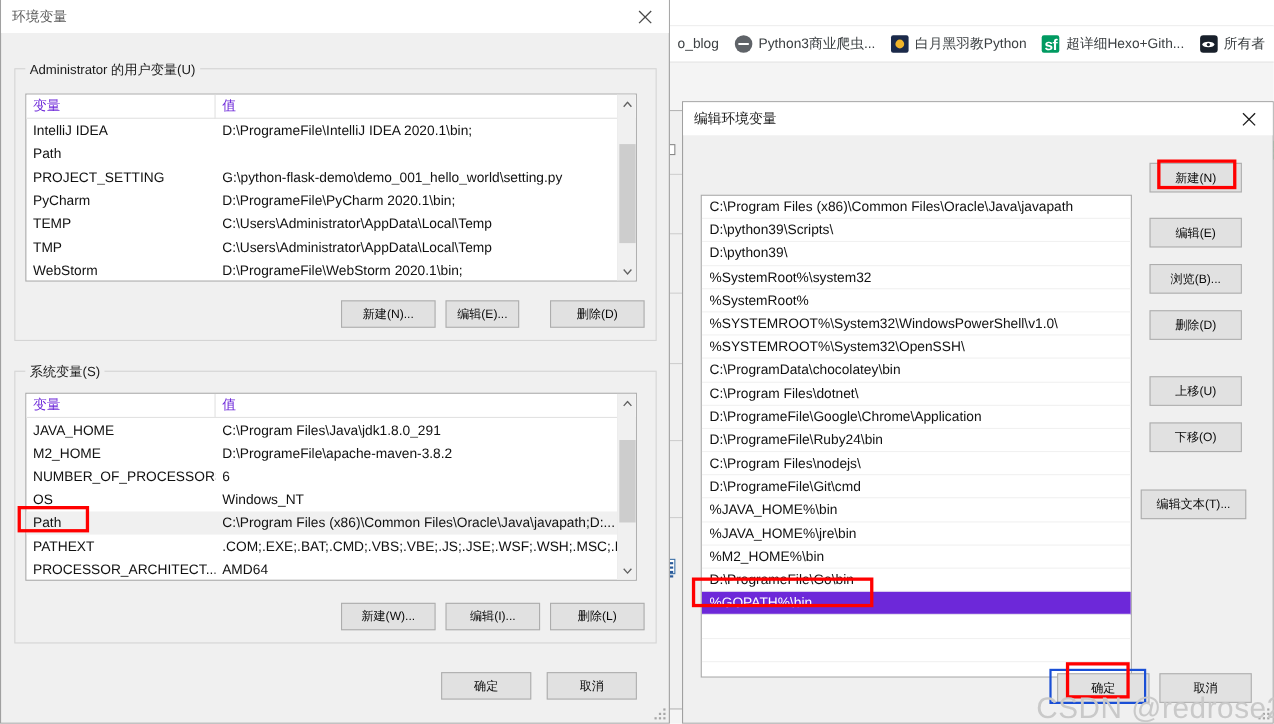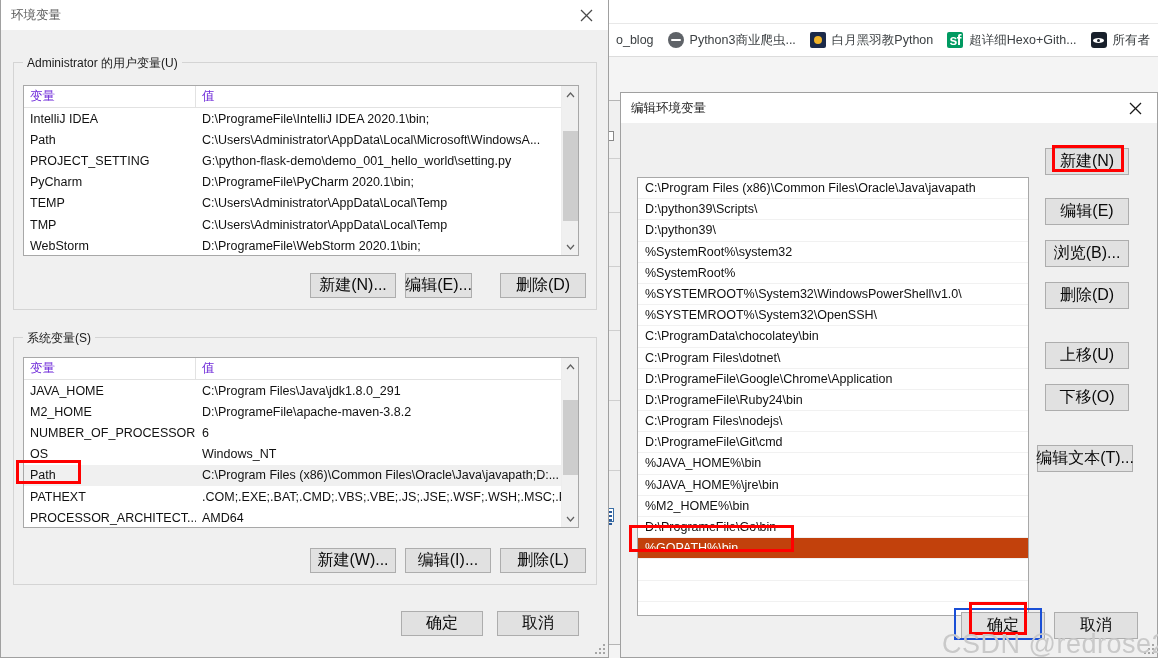--- a/index.html
+++ b/index.html
@@ -159,21 +159,21 @@
   }
   .vs-arrow.up { top: 0; }
   .vs-arrow.dn { bottom: 0; }
   .vs-thumb {
     position: absolute; left: 1px; width: 15px; background: #cdcdcd;
   }
 
   
   .btn {
     position: absolute; background: #e1e1e1; border: 1px solid #adadad;
-    font-size: 16px; color: #0a0a0a; display: flex;
+    font-size: 11px; color: #0a0a0a; display: flex;
     align-items: center; justify-content: center;
     font-family: "Liberation Sans", sans-serif; cursor: default;
     white-space: nowrap;
   }
 
   
   .redbox {
     position: absolute; border: 3px solid #ff0000; pointer-events: none;
     background: transparent;
   }
@@ -186,21 +186,21 @@
   .pathlist {
     position: absolute; background: #ffffff; border: 1px solid #a8a8a8;
     overflow: hidden;
     margin-top: 29px;
   }
   .p-row {
     height: 21.2px; line-height: 21.2px; font-size: 12.5px; color: #111;
     padding-left: 7px; border-bottom: 1px solid #f1f1f1;
     white-space: nowrap; overflow: hidden;
   }
-  .p-row.selected { background: #c2410c; color: #ffffff; }
+  .p-row.selected { background: #6d28d9; color: #ffffff; }
 
   
   .grip { position: absolute; width: 12px; height: 12px; }
   .grip i {
     position: absolute; width: 2px; height: 2px; background: #a6a6a6;
   }
 
   .watermark {
     position: absolute; font-size: 27px; color: #c9c9c9;
     font-family: "Liberation Sans", sans-serif; letter-spacing: 0.5px;
@@ -283,21 +283,20 @@
         <div class="col c1">变量</div>
         <div class="col c2">值</div>
       </div>
       <div style="position:relative; padding-right:17px;">
         <div class="lv-row">
           <div class="c1">IntelliJ IDEA</div>
           <div class="c2">D:\ProgrameFile\IntelliJ IDEA 2020.1\bin;</div>
         </div>
         <div class="lv-row">
           <div class="c1">Path</div>
-          <div class="c2">C:\Users\Administrator\AppData\Local\Microsoft\WindowsA...</div>
         </div>
         <div class="lv-row">
           <div class="c1">PROJECT_SETTING</div>
           <div class="c2">G:\python-flask-demo\demo_001_hello_world\setting.py</div>
         </div>
         <div class="lv-row">
           <div class="c1">PyCharm</div>
           <div class="c2">D:\ProgrameFile\PyCharm 2020.1\bin;</div>
         </div>
         <div class="lv-row">

